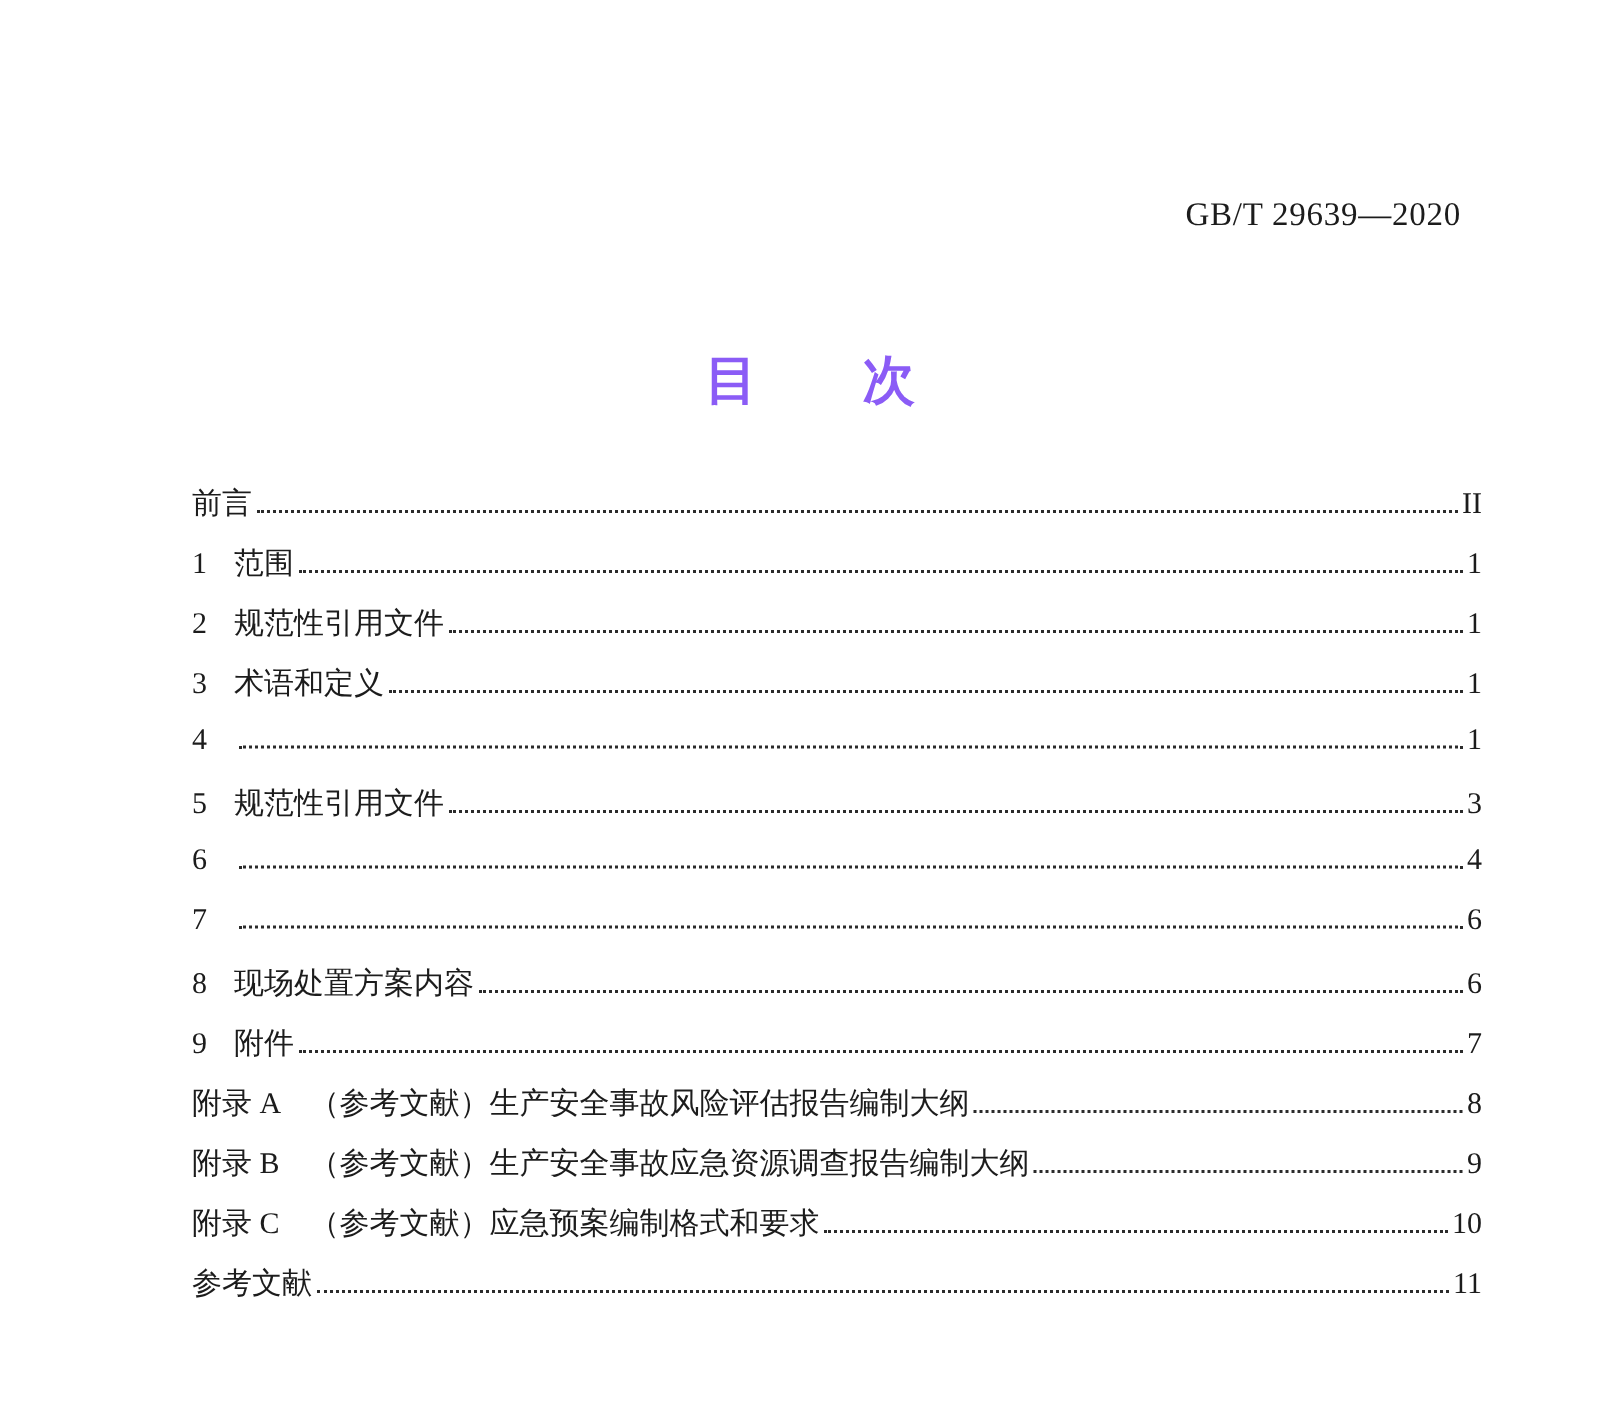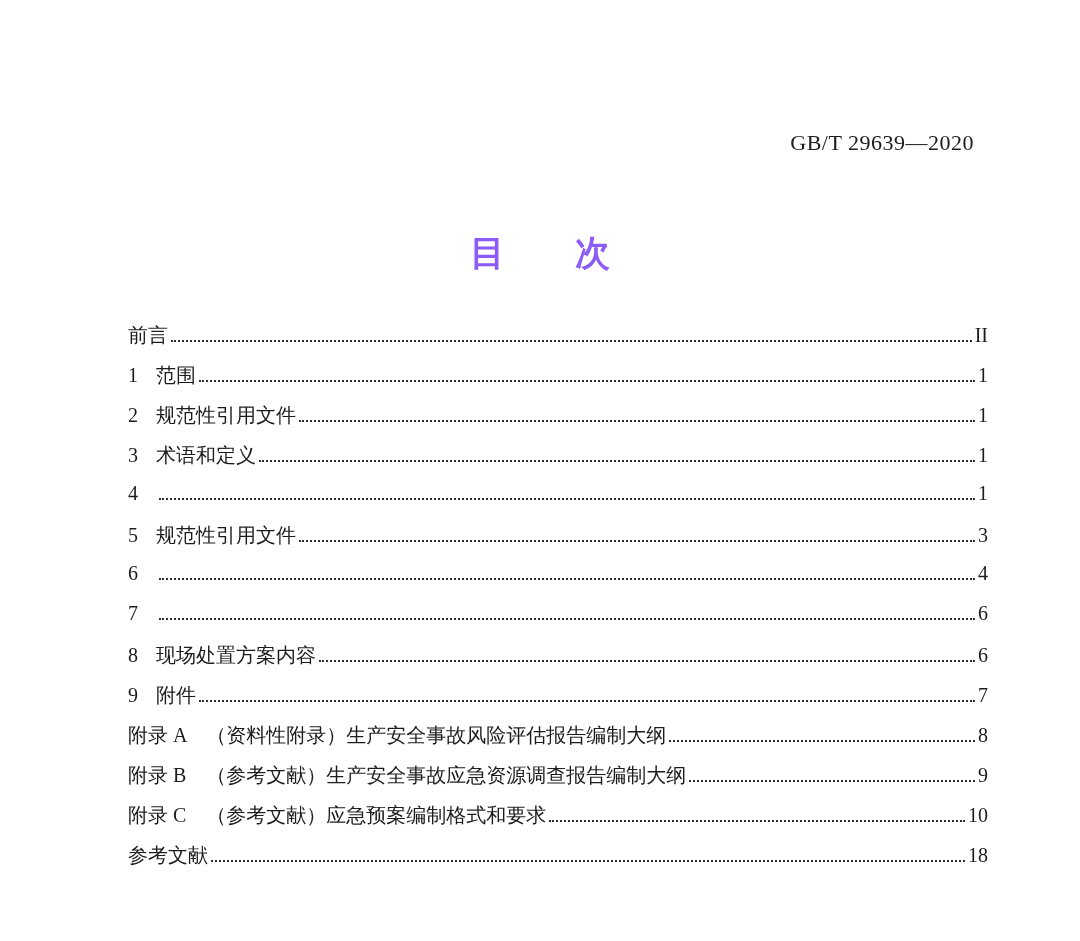--- a/index.html
+++ b/index.html
@@ -126,37 +126,37 @@
       <span class="toc-page">6</span>
     </div>
       <div class="toc-row">
       <span class="toc-num">9</span>
       <span class="toc-label">附件</span>
       <span class="toc-leader"></span>
       <span class="toc-page">7</span>
     </div>
       <div class="toc-row">
 
-      <span class="toc-label">附录 A　（资料性附录）生产安全事故风险评估报告编制大纲</span>
+      <span class="toc-label">附录 A　（参考文献）生产安全事故风险评估报告编制大纲</span>
       <span class="toc-leader"></span>
       <span class="toc-page">8</span>
     </div>
       <div class="toc-row">
 
       <span class="toc-label">附录 B　（参考文献）生产安全事故应急资源调查报告编制大纲</span>
       <span class="toc-leader"></span>
       <span class="toc-page">9</span>
     </div>
       <div class="toc-row">
 
       <span class="toc-label">附录 C　（参考文献）应急预案编制格式和要求</span>
       <span class="toc-leader"></span>
       <span class="toc-page">10</span>
     </div>
       <div class="toc-row">
 
       <span class="toc-label">参考文献</span>
       <span class="toc-leader"></span>
-      <span class="toc-page">18</span>
+      <span class="toc-page">11</span>
     </div>
     </div>
 
 </div>
 
 </body></html>

